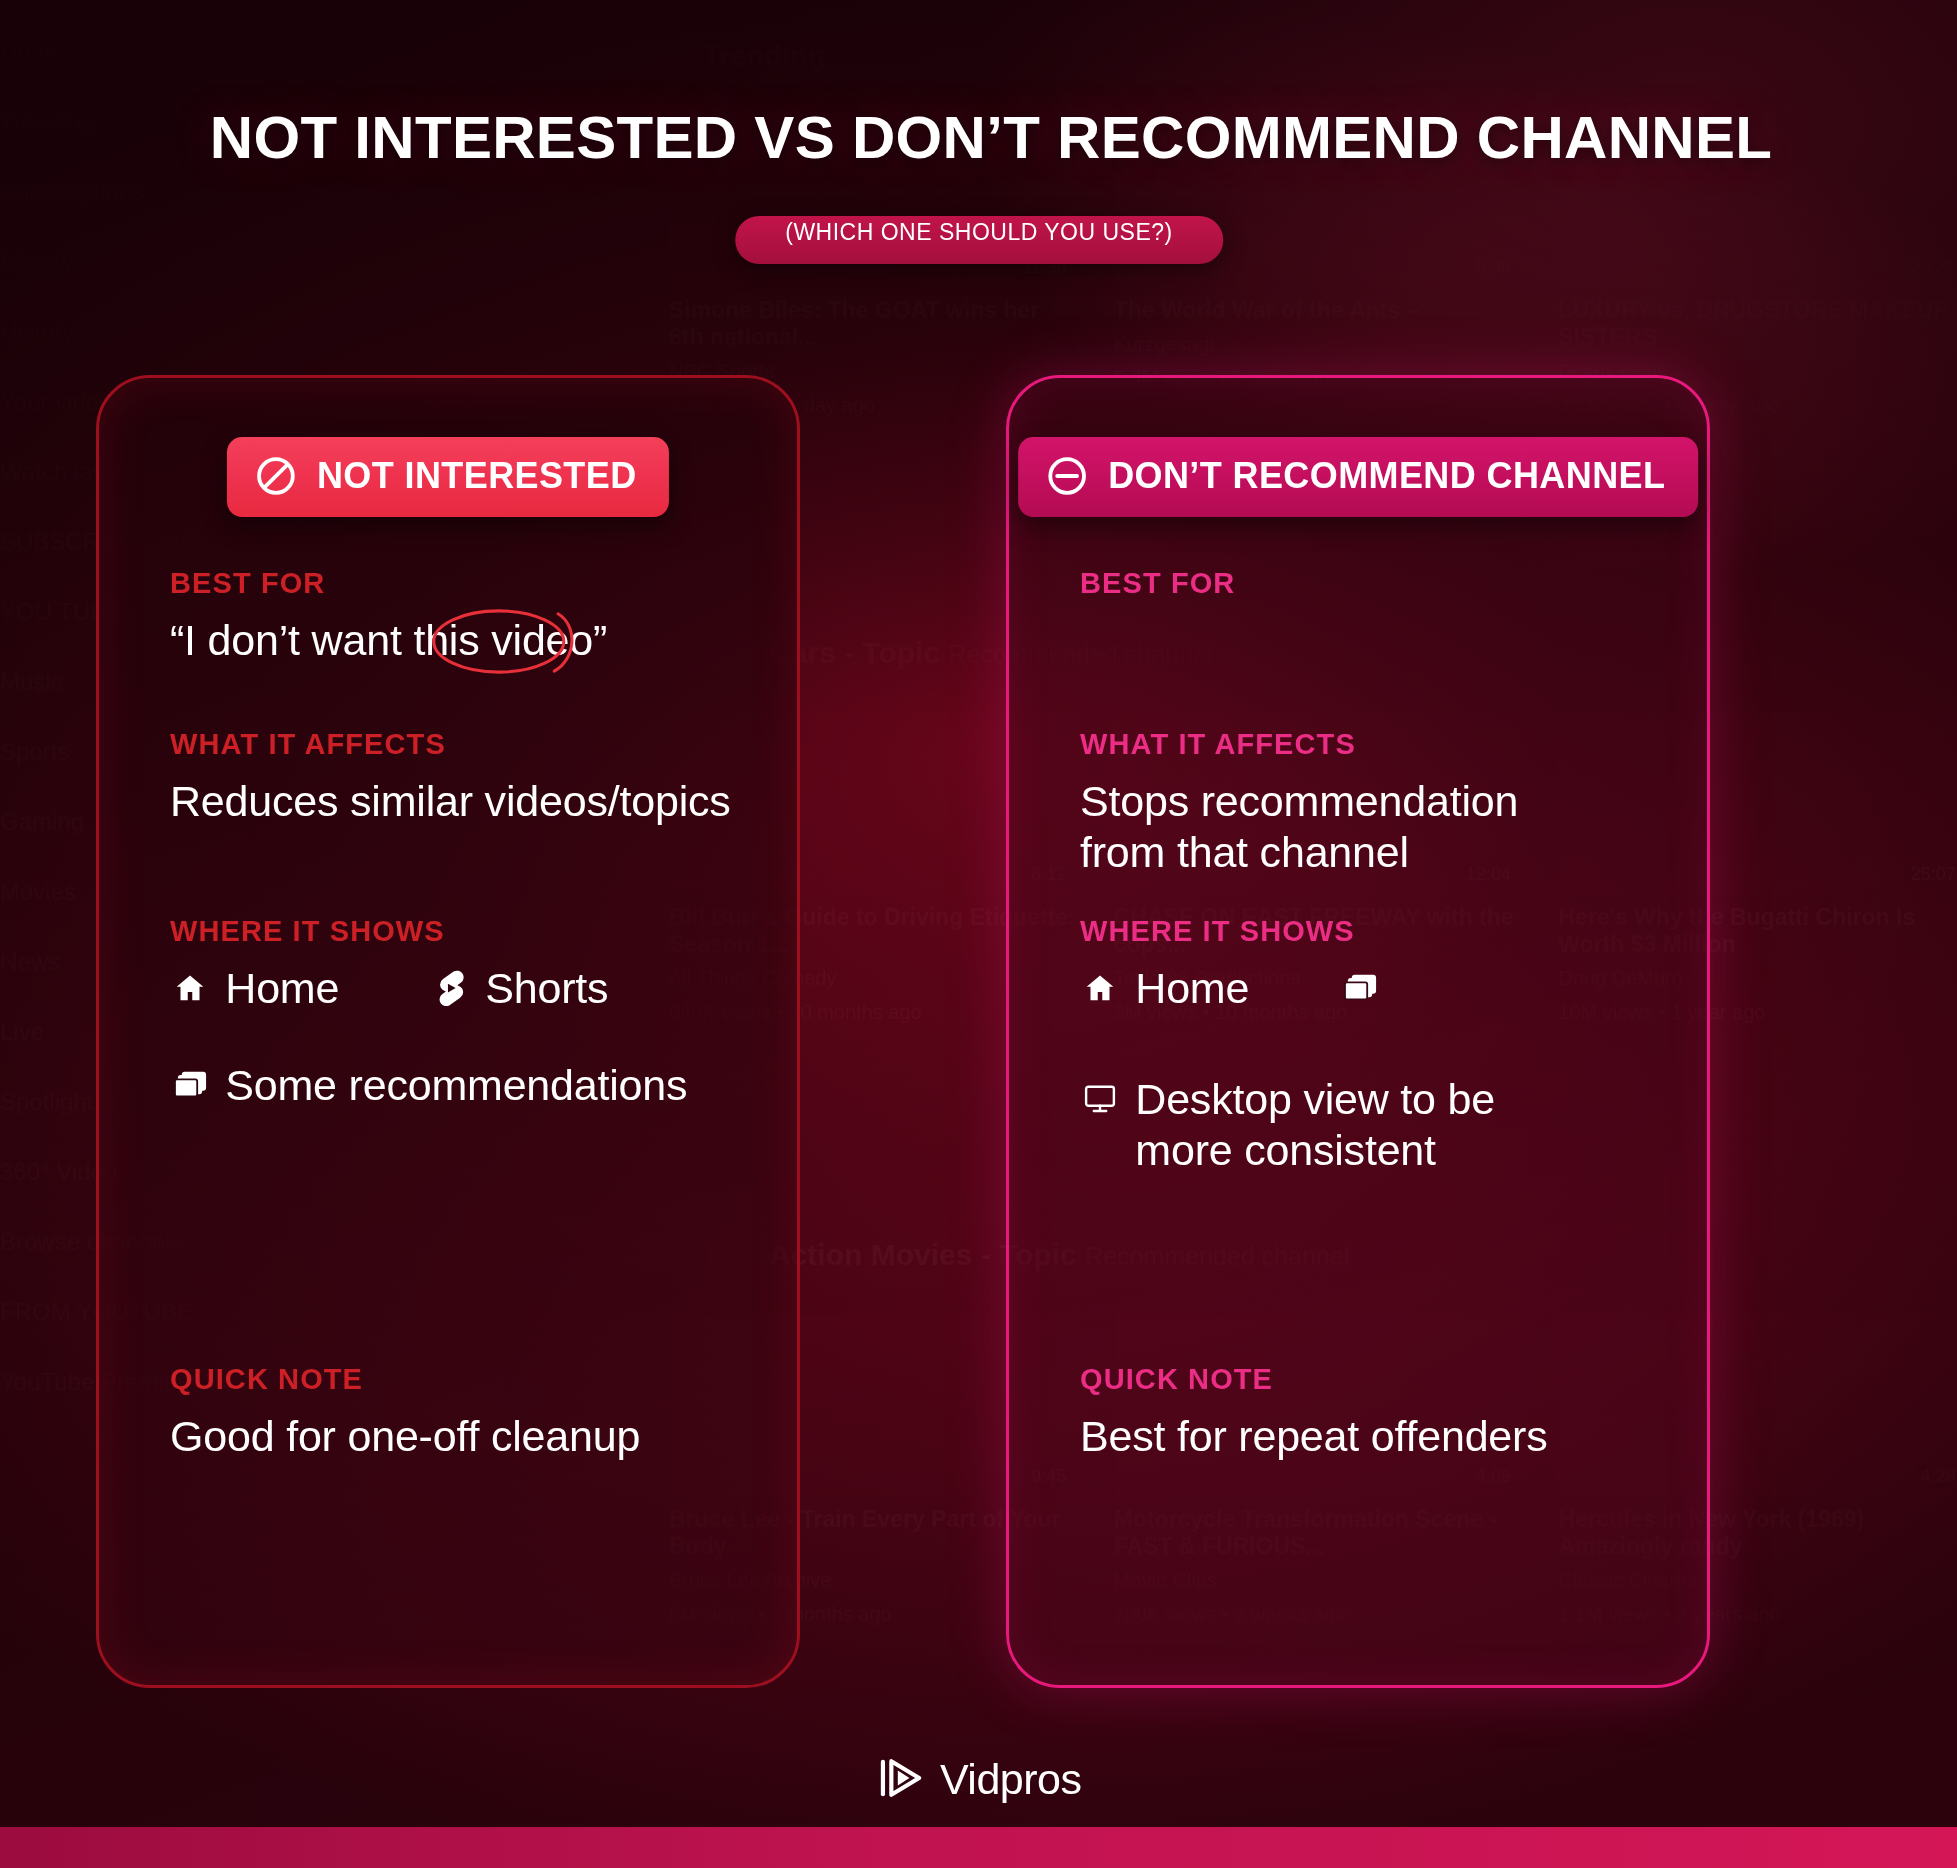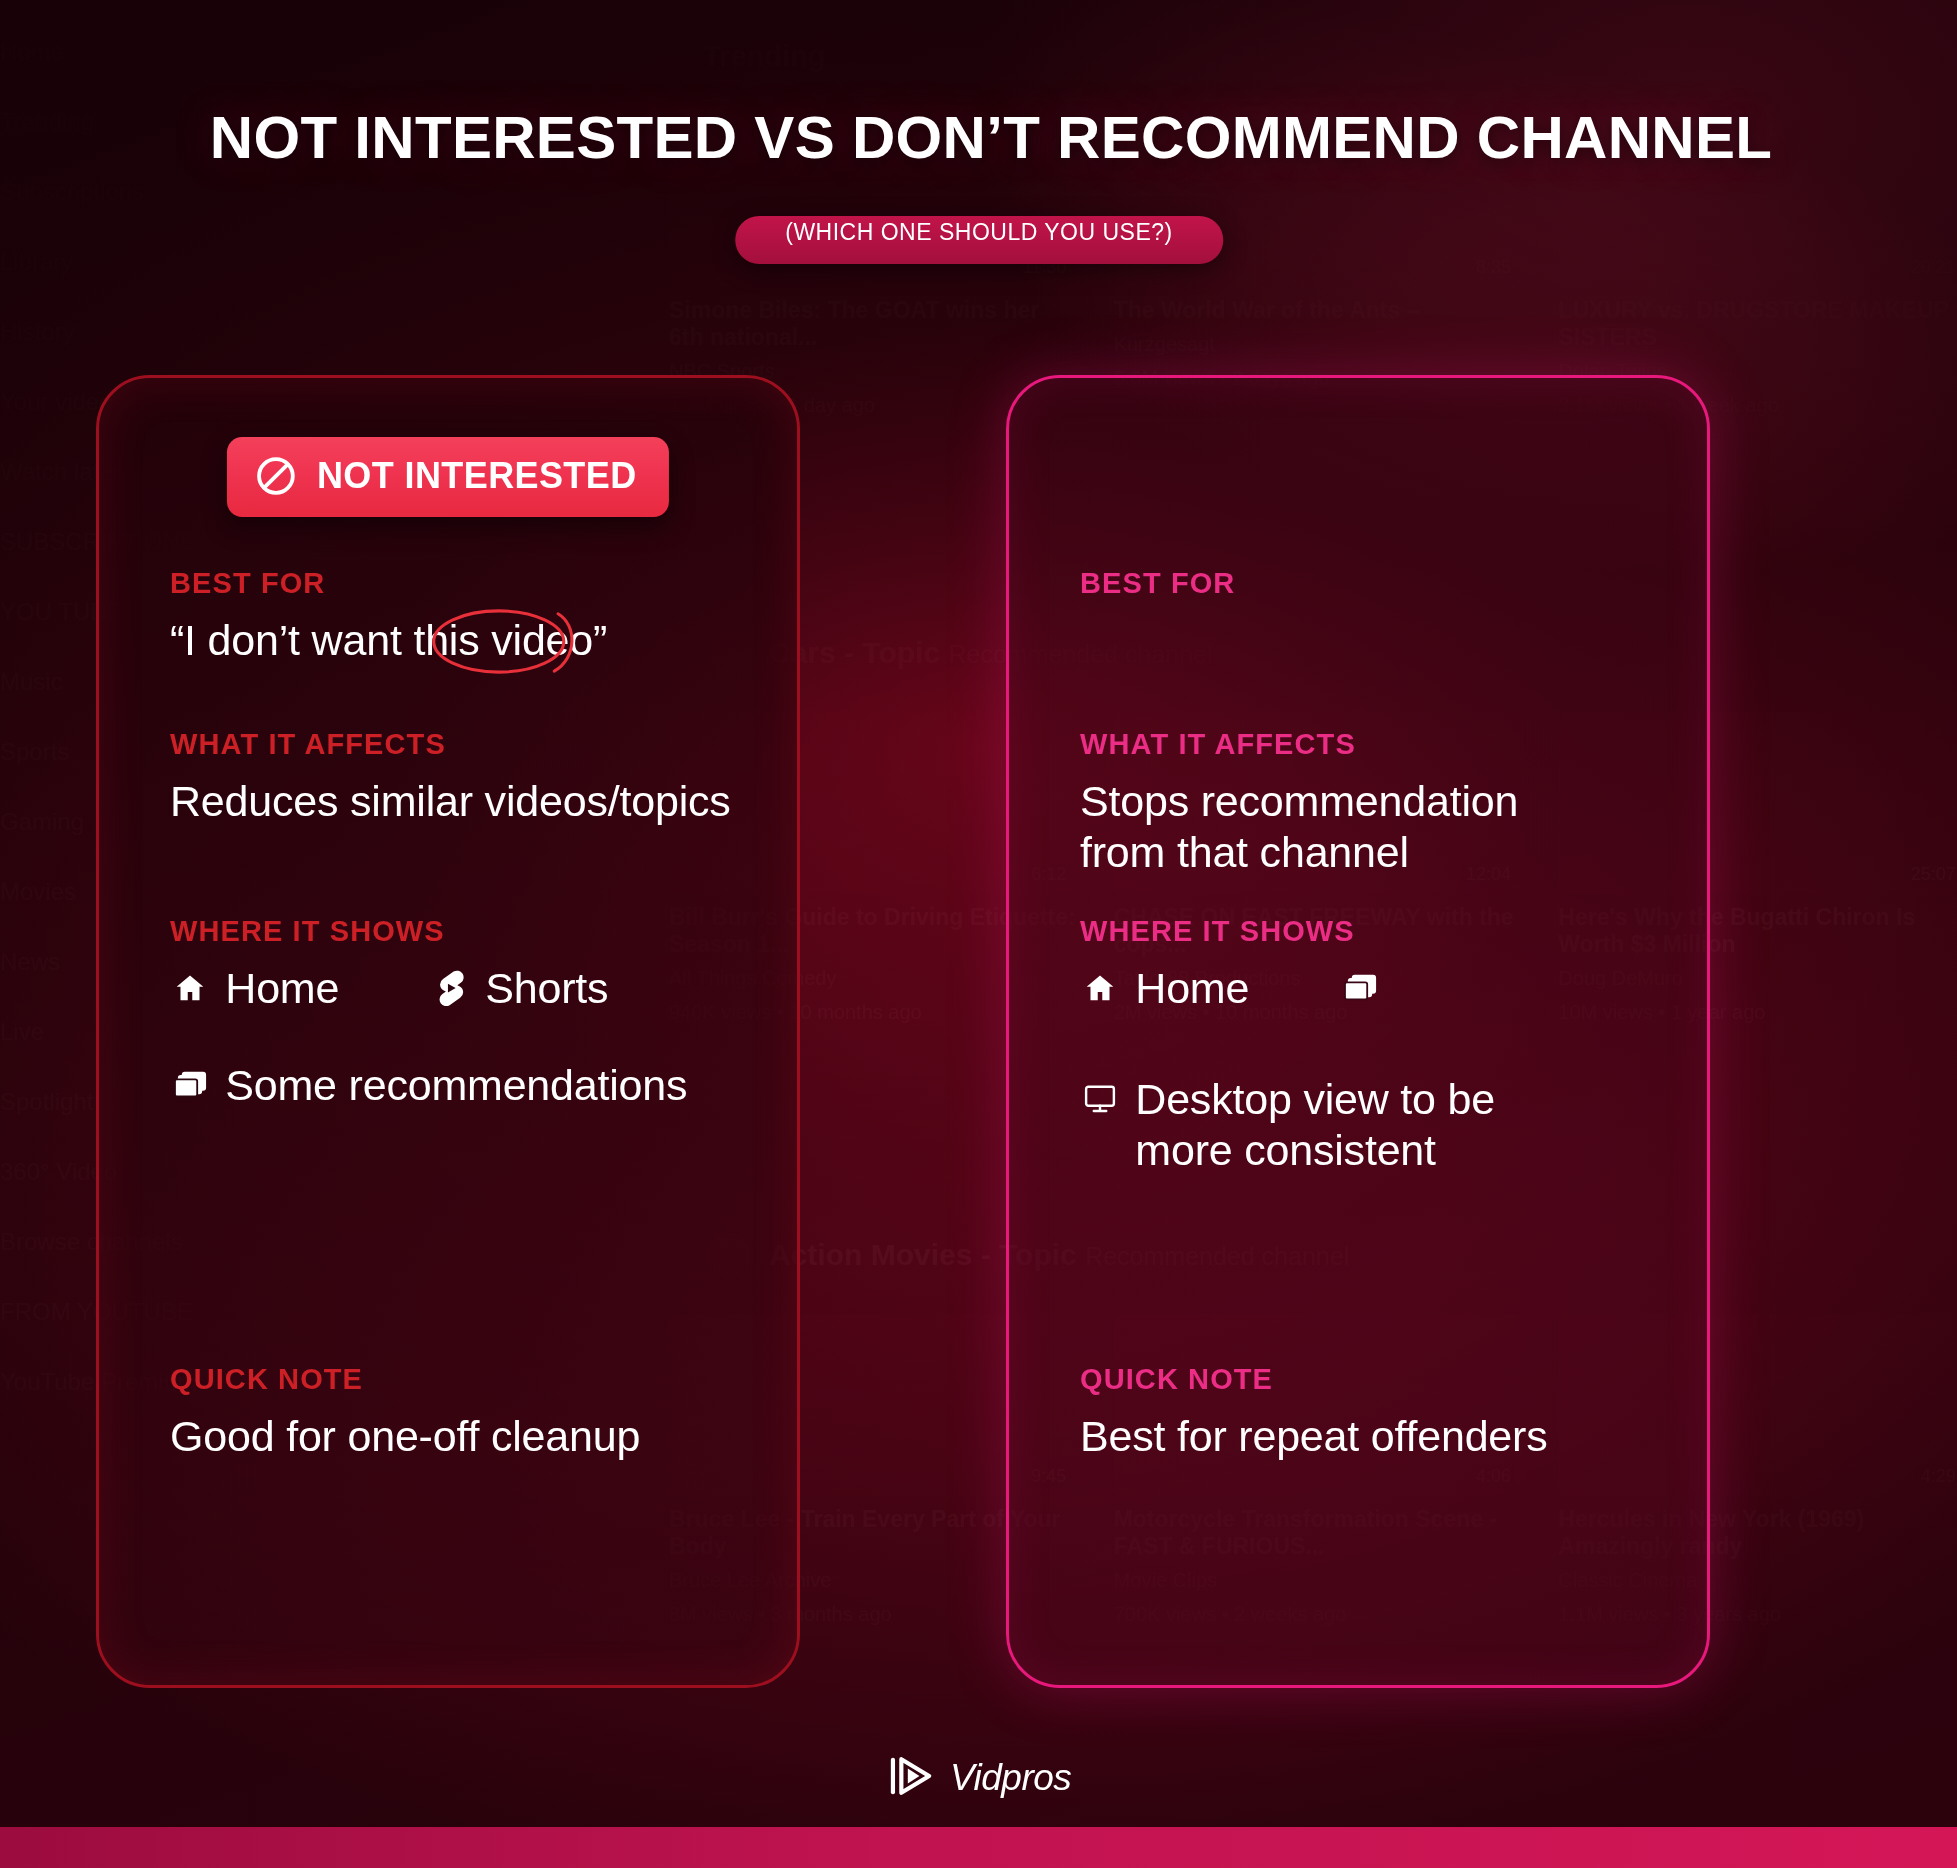--- a/index.html
+++ b/index.html
@@ -262,24 +262,23 @@
     position: absolute;
     left: 0; right: 0;
     top: 1755px;
     display: flex;
     align-items: center;
     justify-content: center;
     gap: 13.4px;
     color: #fff;
   }
   .footer-logo .wordmark {
-    font-size: 37px;
+    font-size: 43px;
     font-weight: 500;
     letter-spacing: -0.5px;
-    font-style: italic;
   }
 
   .bottom-bar {
     position: absolute;
     left: 0; right: 0; bottom: 0;
     height: 42px;
     background: linear-gradient(90deg, #9c0c3e 0%, #c0134f 45%, #d41657 100%);
   }
 </style>
 </head>
@@ -482,20 +481,29 @@
 
     <div class="section" style="top:985px;">
       <div class="sec-label">QUICK NOTE</div>
       <div class="sec-body">Good for one-off cleanup</div>
     </div>
 
   </div>
 
   <div class="card card-right right">
 
+    <div class="badge badge-dr">
+      <span>
+        <svg width="44" height="44" viewBox="0 0 24 24" fill="none" stroke="#ffffff" stroke-width="2.1" stroke-linecap="round">
+          <circle cx="12" cy="12" r="9.2"></circle>
+          <line x1="6.6" y1="12" x2="17.4" y2="12"></line>
+        </svg>
+      </span>
+      <span>DON’T RECOMMEND CHANNEL</span>
+    </div>
 
     <div class="section" style="top:189px;">
       <div class="sec-label">BEST FOR</div>
     </div>
 
     <div class="section" style="top:350px;">
       <div class="sec-label">WHAT IT AFFECTS</div>
       <div class="sec-body" style="max-width:507px;">Stops recommendation from that channel</div>
     </div>
 

